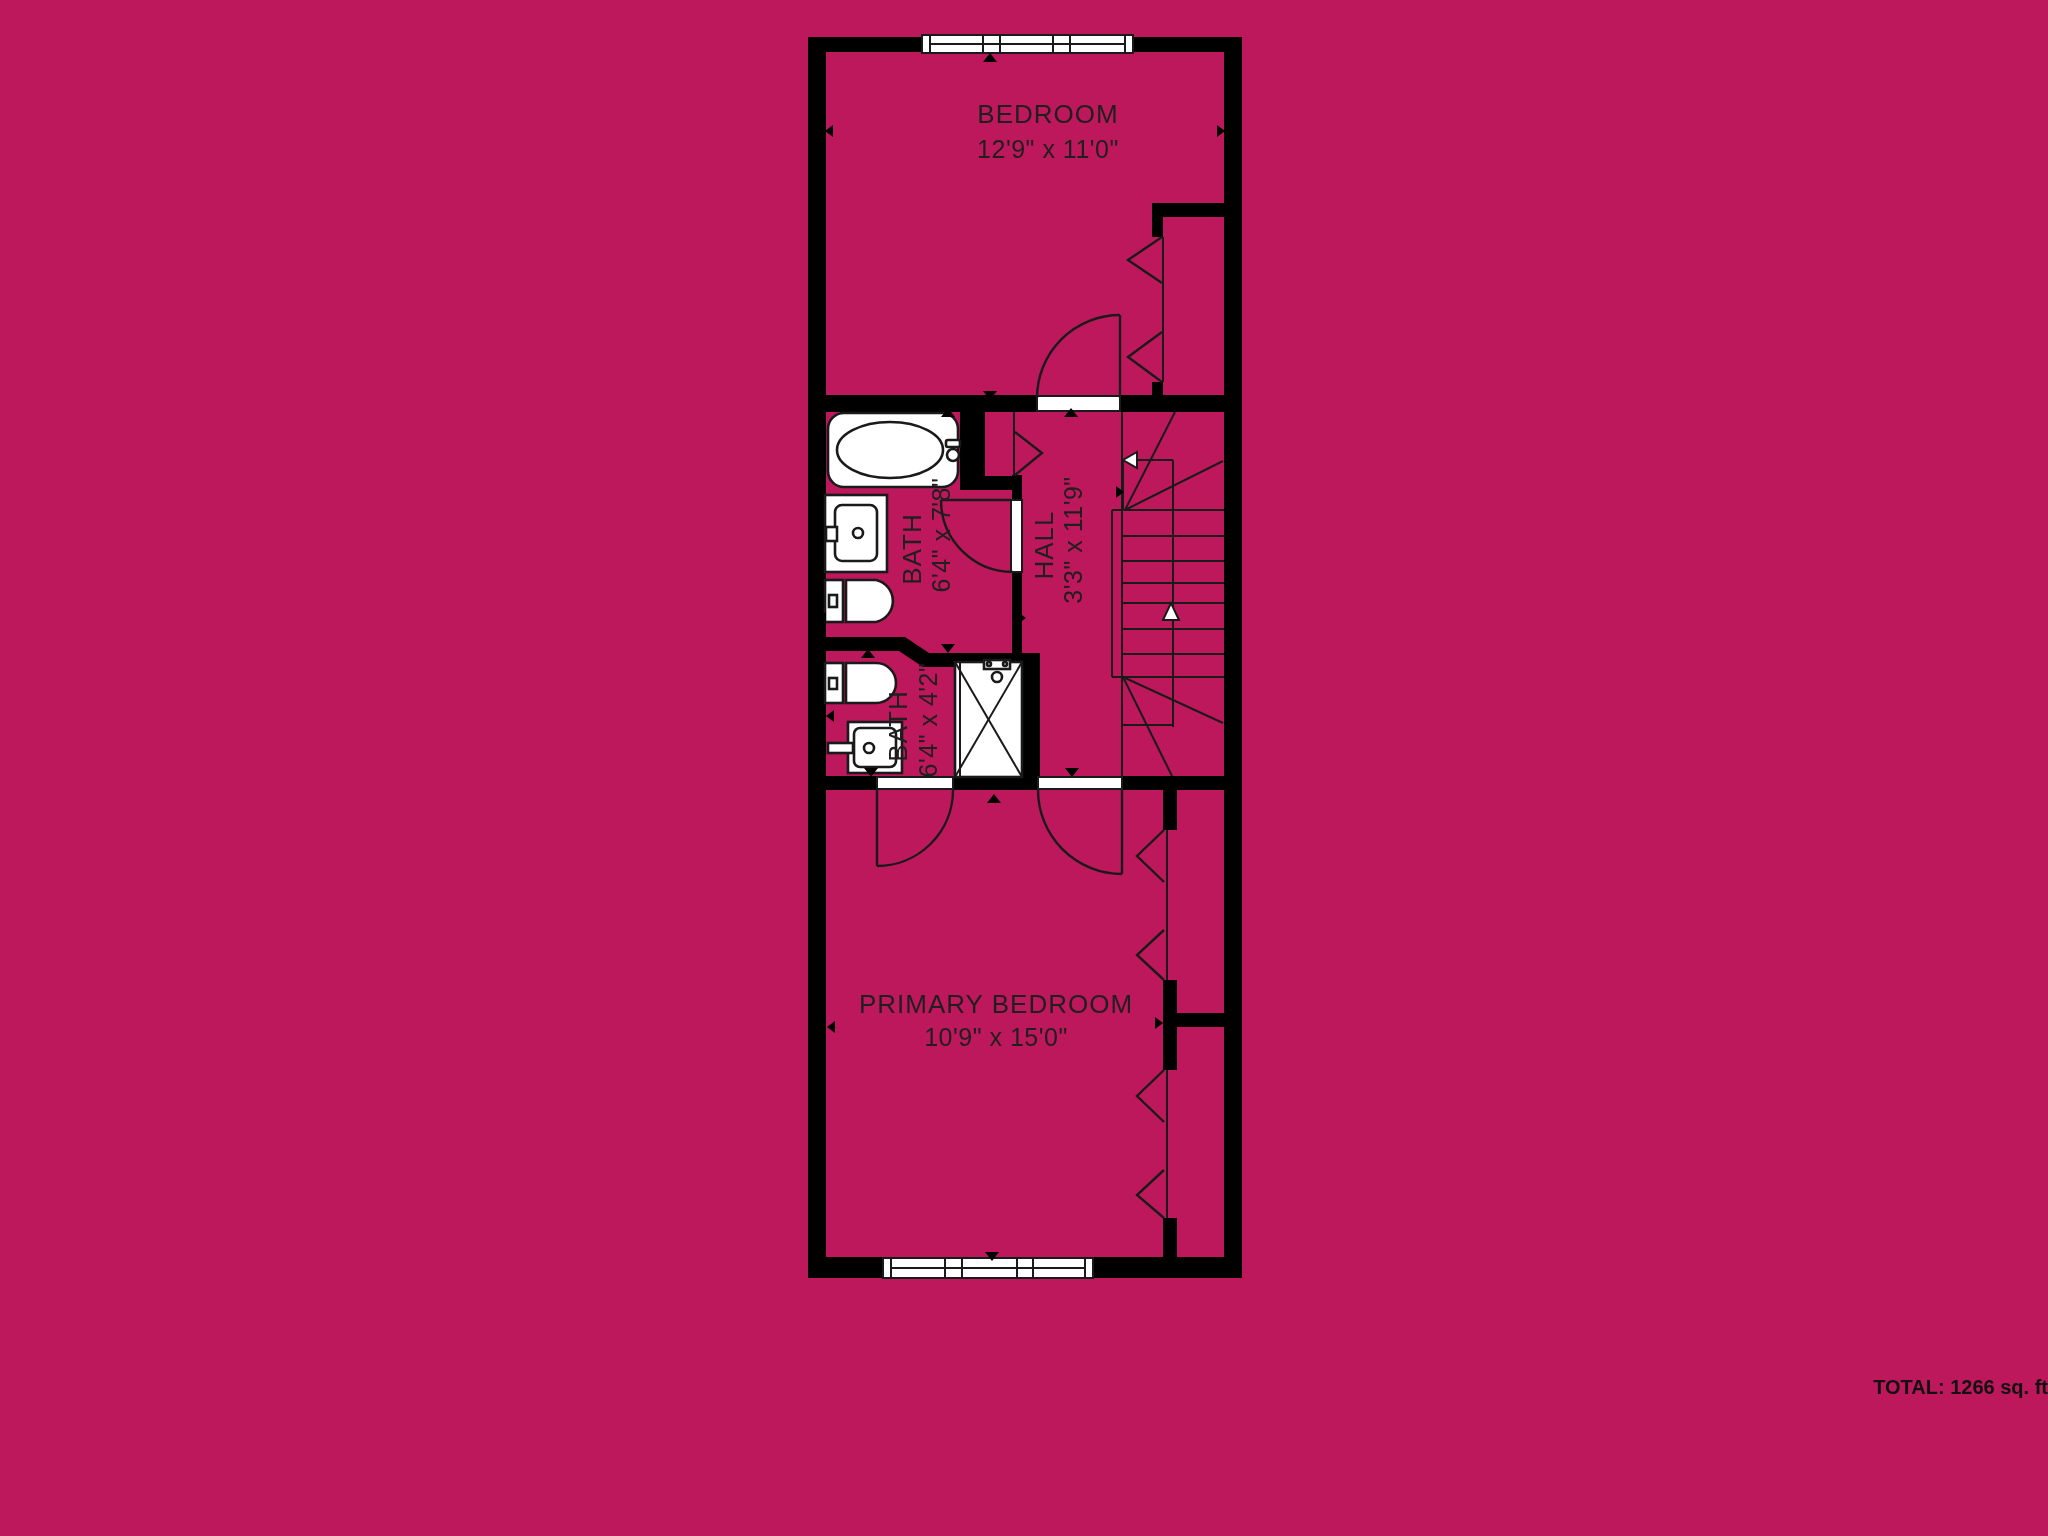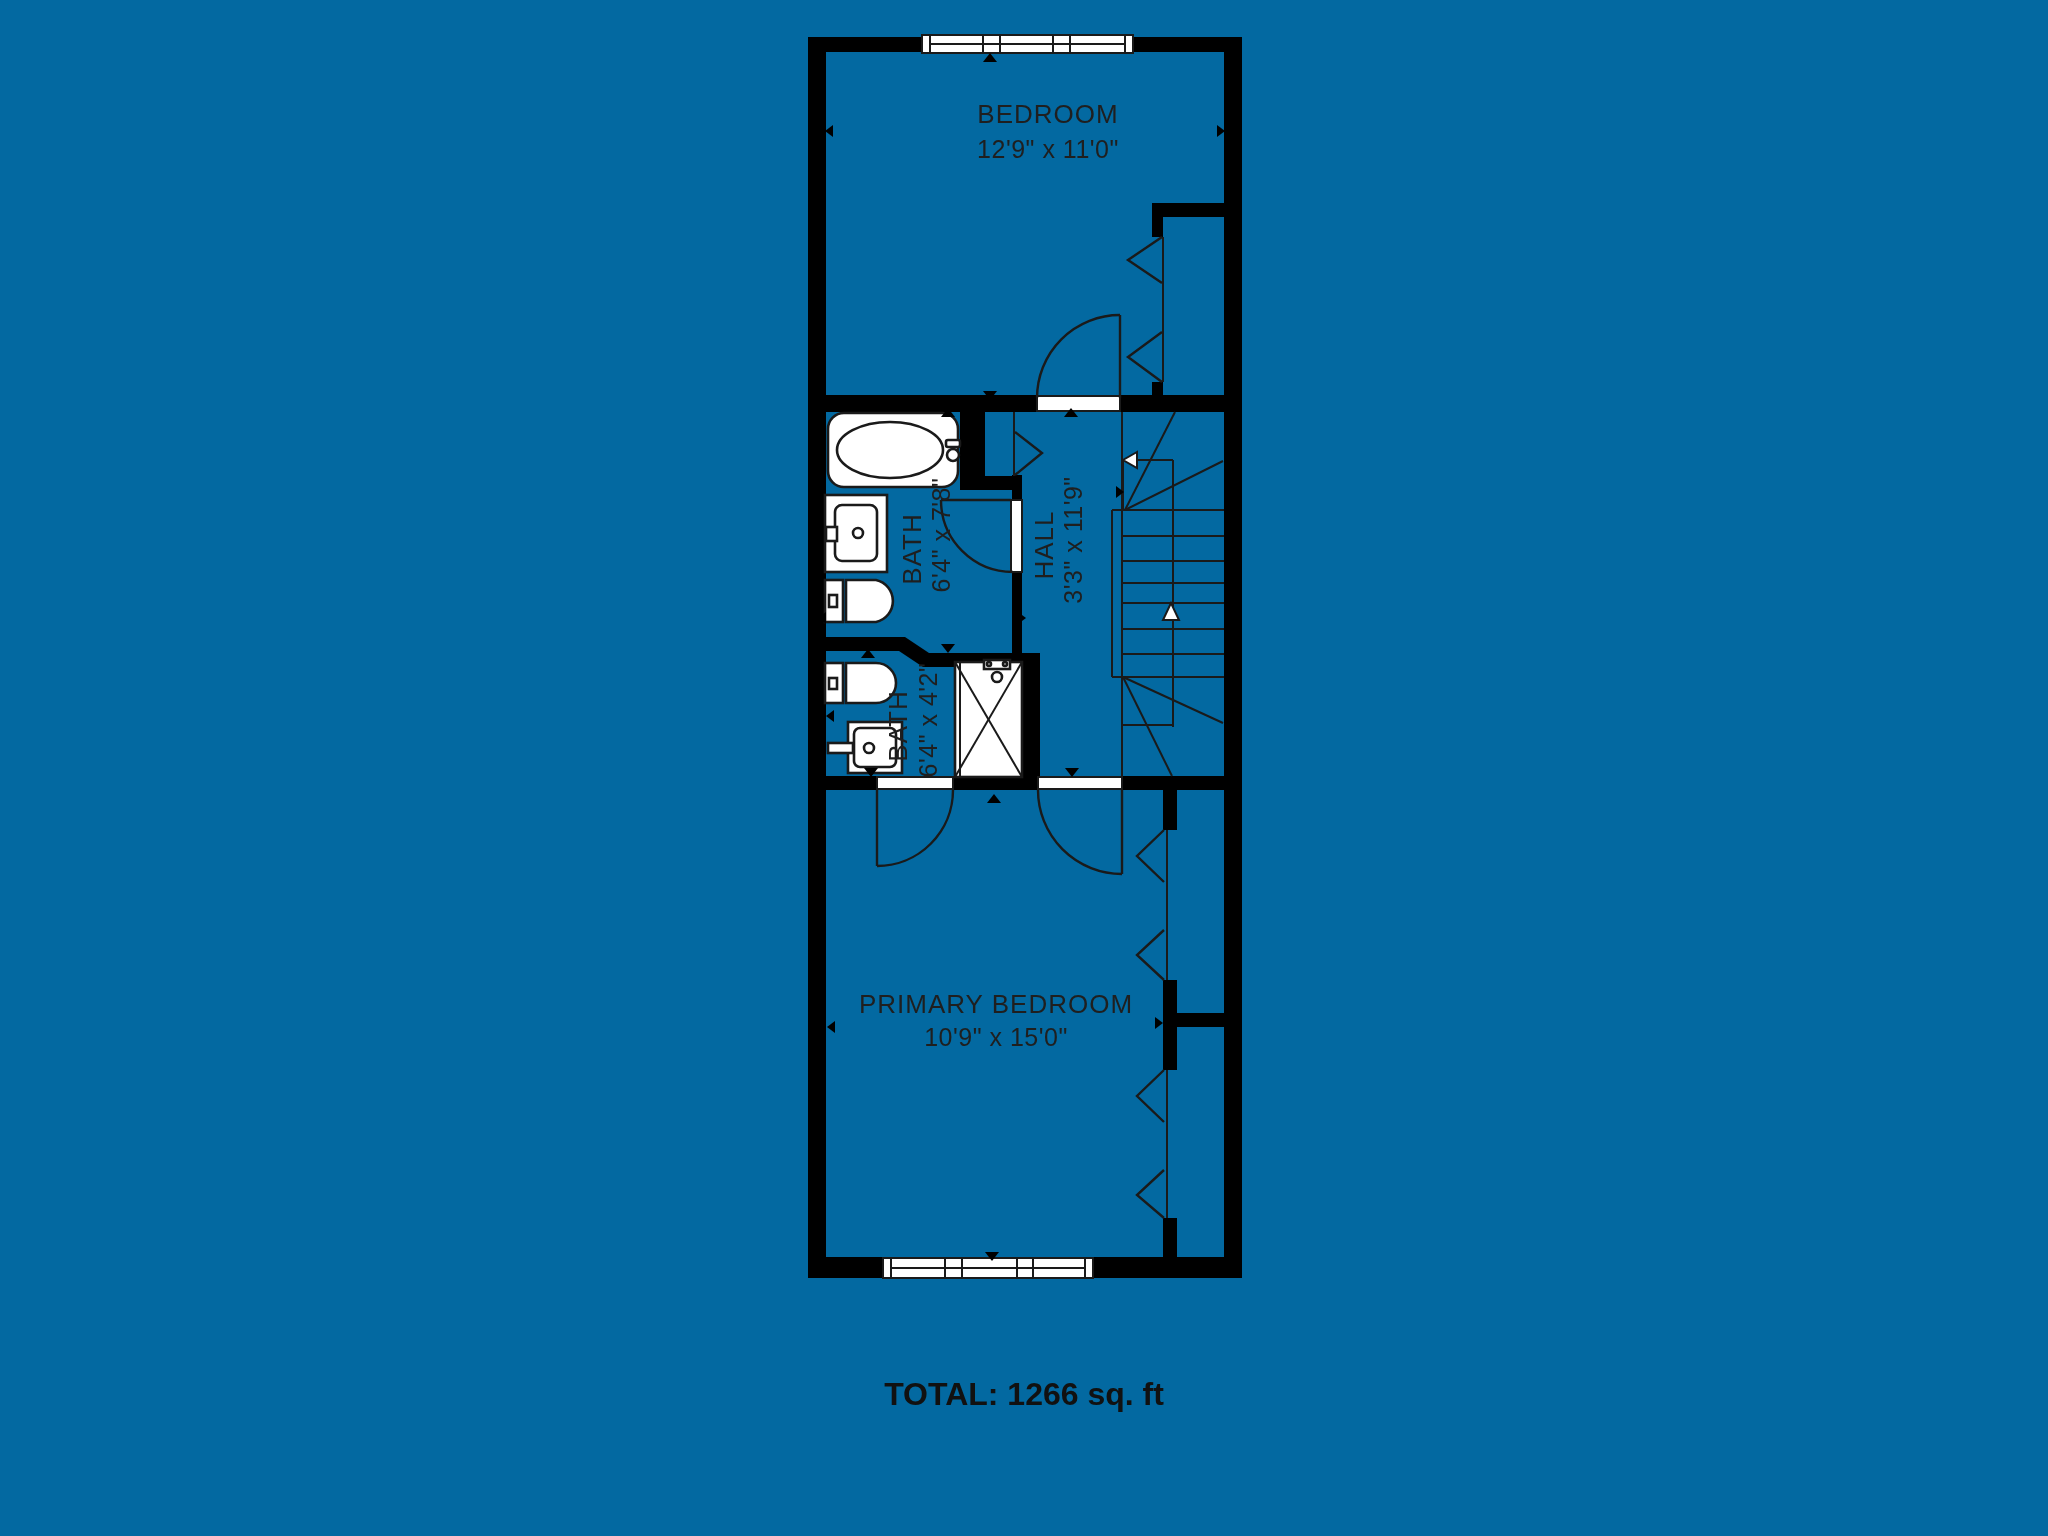--- a/index.html
+++ b/index.html
@@ -1,29 +1,29 @@
 <!DOCTYPE html>
 <html><head>
 <meta charset="utf-8">
 <style>
   html,body{margin:0;padding:0;background:#ffffff;}
-  #canvas{position:relative;width:2048px;height:1536px;background:#0369a1;overflow:hidden;
+  #canvas{position:relative;width:2048px;height:1536px;background:#be185d;overflow:hidden;
           font-family:"Liberation Sans", sans-serif;}
   svg{position:absolute;left:0;top:0;}
   .wall{fill:#000000;stroke:none;}
   .thin{stroke:#1a1a1a;stroke-width:2.4;fill:none;}
   .thin15{stroke:#1a1a1a;stroke-width:2;fill:none;}
   .thresh{fill:#ffffff;stroke:#1a1a1a;stroke-width:2;}
   .fix{fill:#ffffff;stroke:#1a1a1a;stroke-width:2.6;}
   .marker{fill:#000000;stroke:none;}
   .hollow{fill:#ffffff;stroke:#1a1a1a;stroke-width:2;}
   .room-name{font-size:26px;letter-spacing:1px;fill:#1f1f1f;text-anchor:middle;}
   .room-dims{font-size:25px;letter-spacing:0.5px;fill:#1f1f1f;text-anchor:middle;}
   .summary{position:absolute;left:0;top:1376px;width:100%;text-align:center;color:#111111;}
-  .summary .total{font-size:32px;font-weight:700;margin:0 0 6px 0;}
+  .summary .total{font-size:20px;font-weight:700;margin:0 0 6px 0;text-align:right;}
   .summary .sub{font-size:24px;line-height:30px;margin:0;}
   .watermark{position:absolute;top:1581px;right:14px;font-size:41px;color:#c2c2c2;
              letter-spacing:1px;text-decoration:underline;}
 </style>
 </head>
 <body>
 
 <div id="canvas">
   <svg width="2048" height="1536" viewBox="0 0 2048 1536">
 

